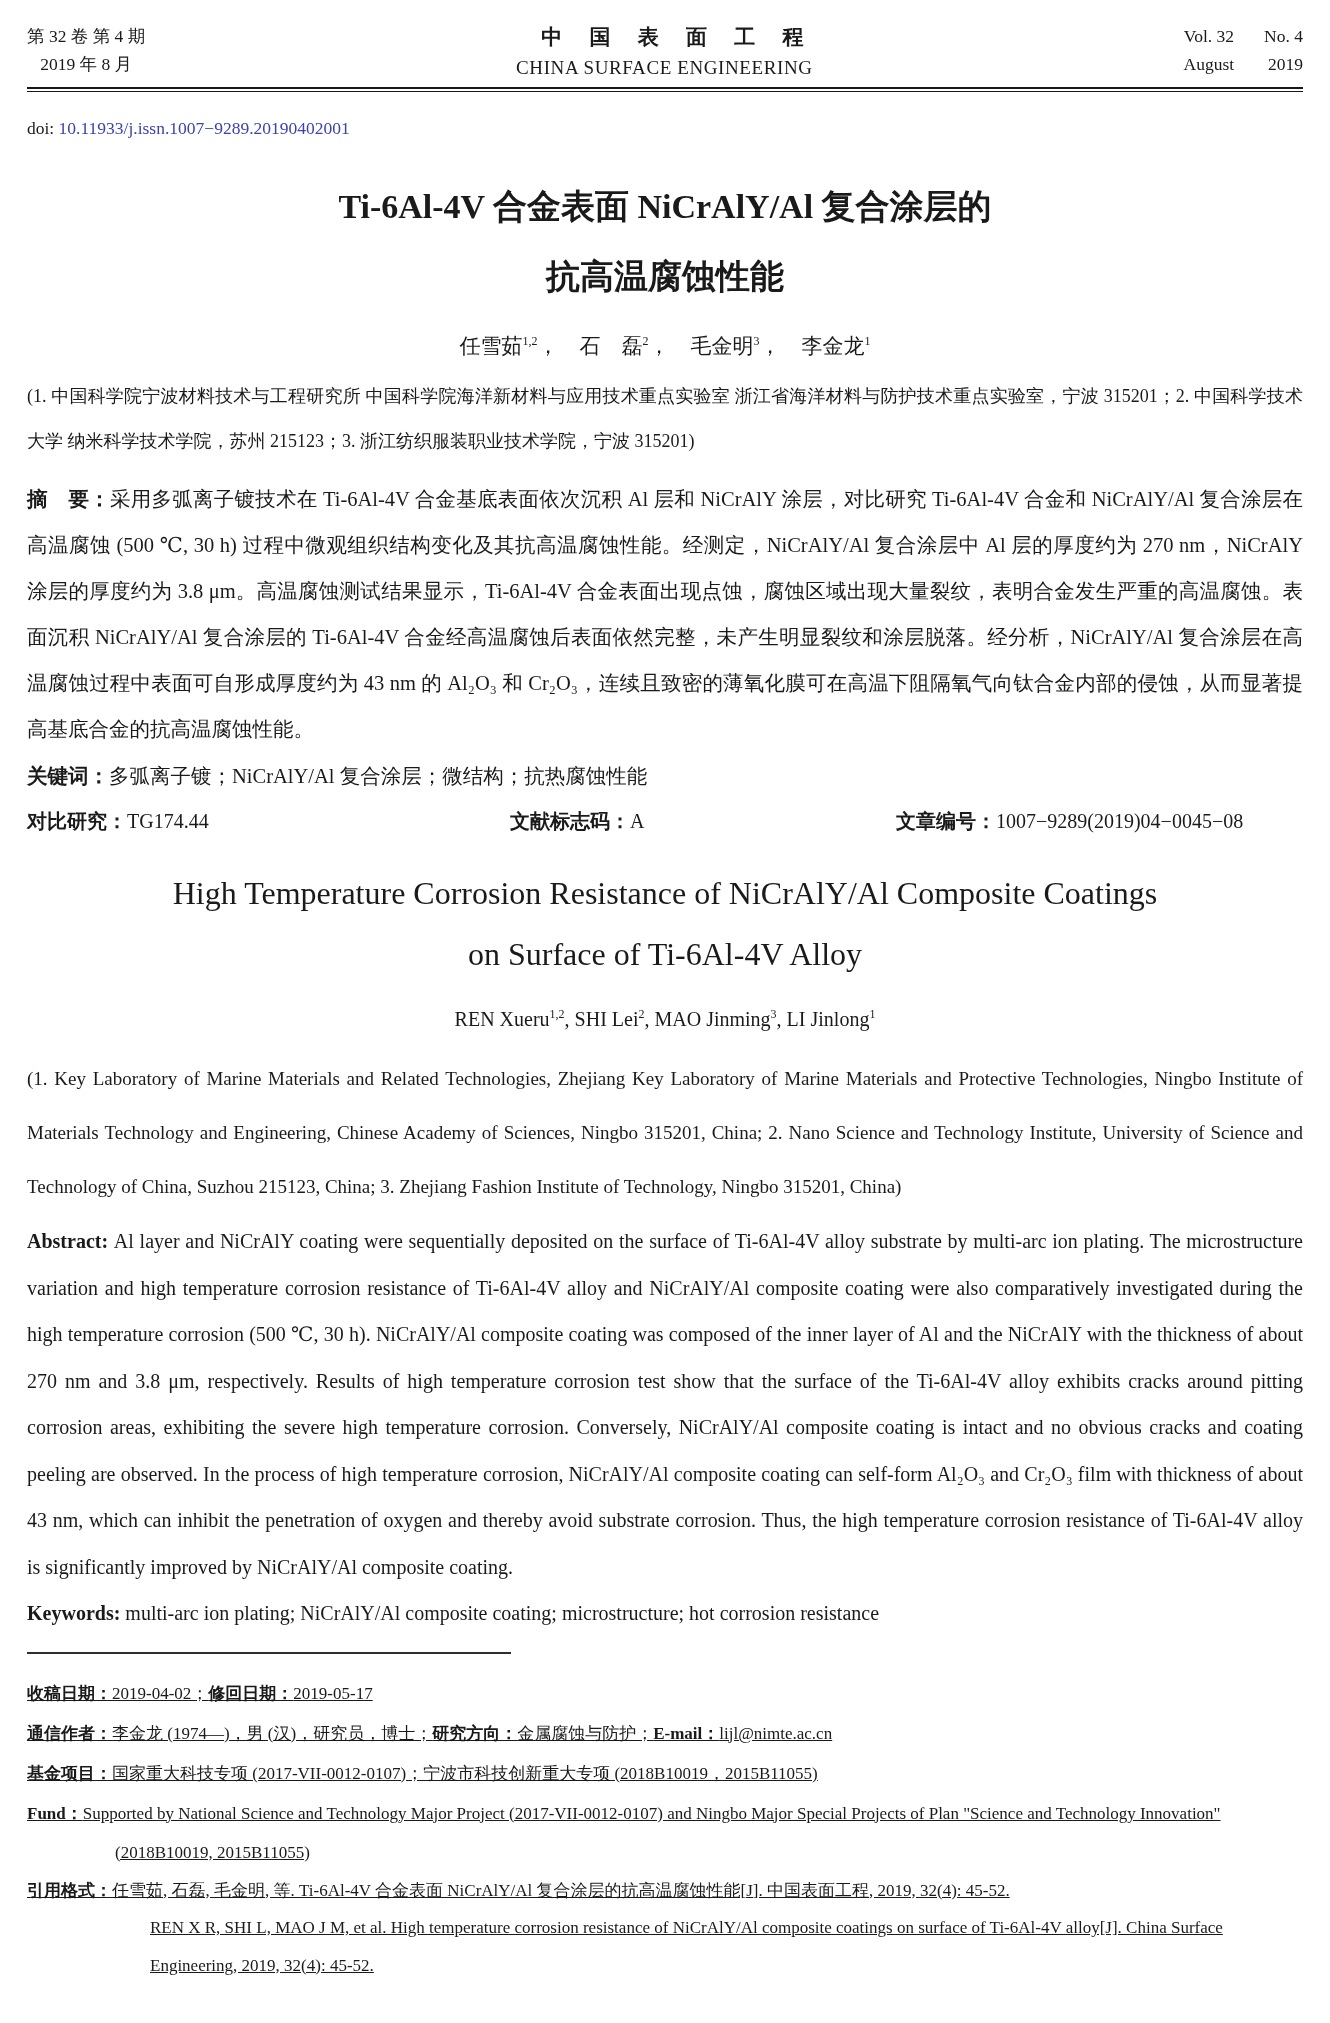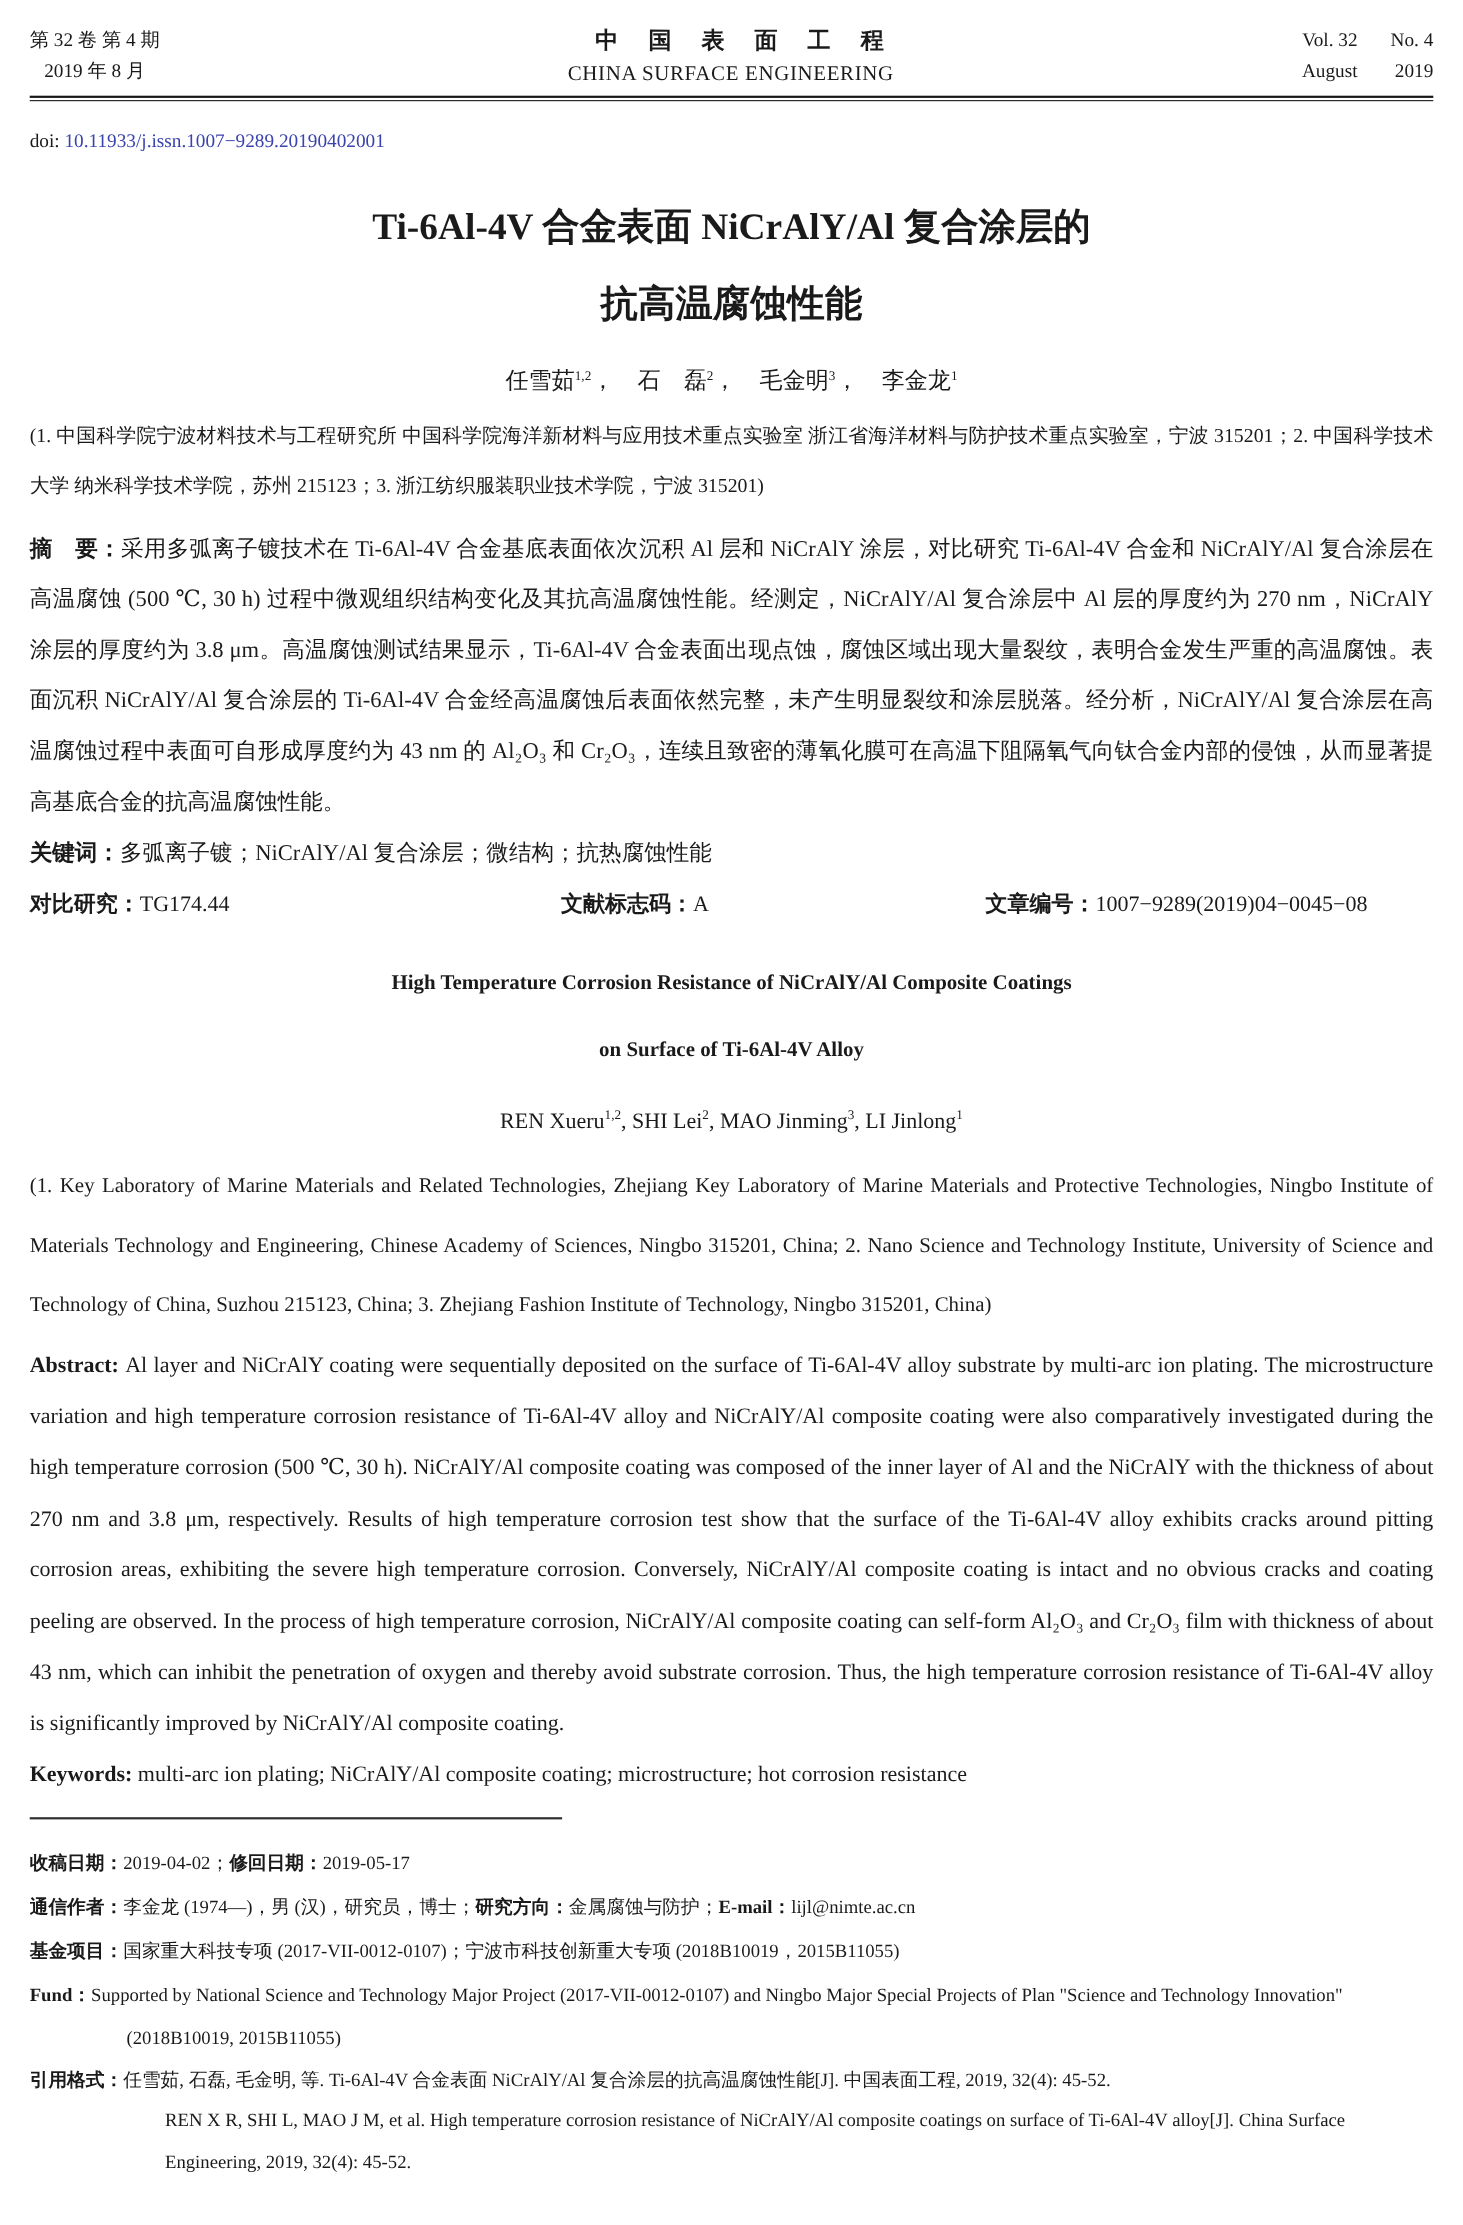--- a/index.html
+++ b/index.html
@@ -33,30 +33,30 @@
 
   
   .abstract-cn { margin-top:12px; font-size:20.5px; line-height:46px; text-align:justify; }
   .b { font-weight:bold; }
   .keywords-cn { font-size:20.5px; line-height:46px; margin-top:1px; }
   .clc-row { margin-top:9px; font-size:20px; display:flex; }
   .clc-row .c1 { width:483px; }
   .clc-row .c2 { width:386px; }
 
   
-  .title-en { margin-top:28px; text-align:center; font-weight:bold; font-size:19px; line-height:61px; }
+  .title-en { margin-top:28px; text-align:center; font-weight:normal; font-size:32px; line-height:61px; }
   .authors-en { margin-top:23px; text-align:center; font-size:20px; }
   .affil-en { margin-top:21px; font-size:19px; line-height:54px; text-align:justify; }
   .abstract-en { margin-top:4px; font-size:20px; line-height:46.5px; text-align:justify; }
   .keywords-en { font-size:20px; line-height:46.5px; }
 
   
   .foot-rule { margin-top:15px; width:484px; border:none; border-top:2.5px solid #2e2e2e; margin-left:0; }
   .footnote { margin-top:20px; font-size:17px; }
-  .footnote p { margin:0; line-height:40px; }
+  .footnote p { margin:0; line-height:40px;text-decoration:underline; }
   .fn-hang88 { padding-left:88px; text-indent:-88px; line-height:39px !important; }
   .fn-cite .hang { padding-left:123px; text-indent:-123px; line-height:37.5px !important; }
   .fn-cite .cont { padding-left:123px; line-height:37.5px !important; }
 </style>
 </head>
 <body>
 
 <div class="inner">
 
   <div class="jh">

